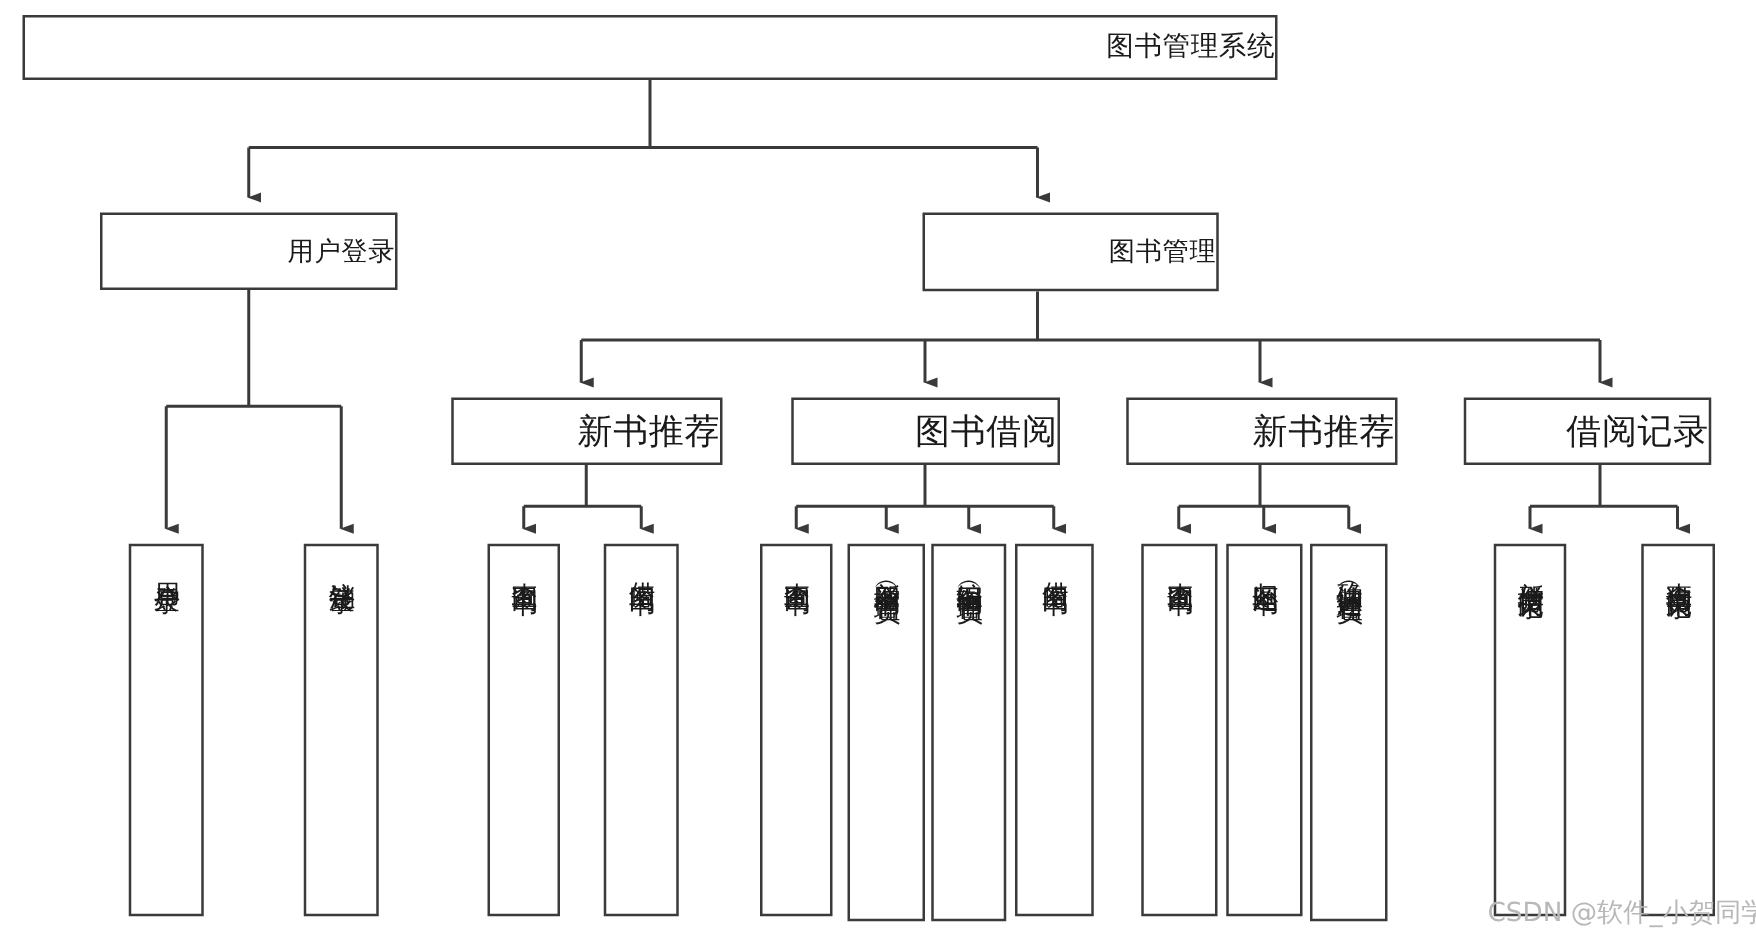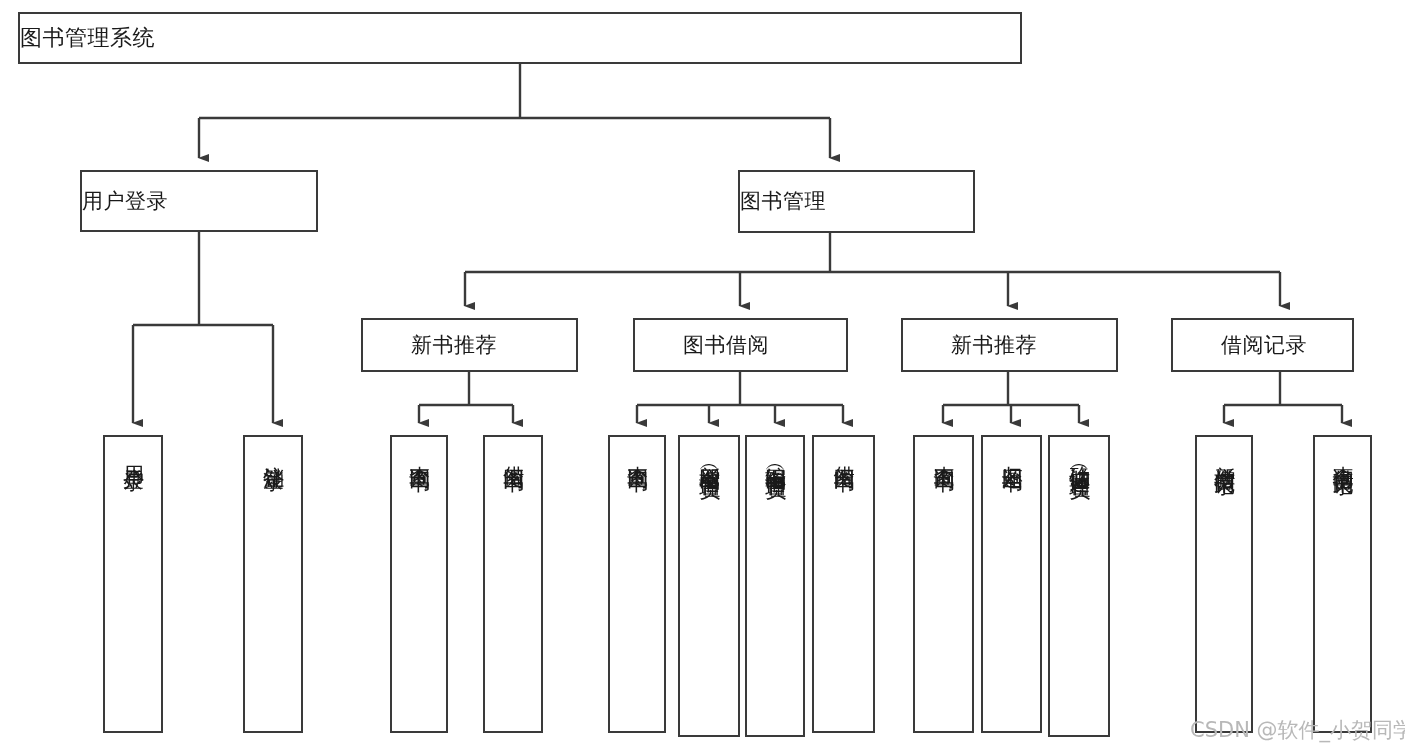--- a/index.html
+++ b/index.html
@@ -24,21 +24,21 @@
     height: 747px;
     pointer-events: none;
   }
   .node {
     position: absolute;
     box-sizing: border-box;
     background: #ffffff;
     border: 2px solid #3a3a3a;
     display: flex;
     align-items: center;
-    justify-content: flex-start;
+    justify-content: flex-end;
     color: #1a1a1a;
   }
   .node .label {
     font-size: 21px;
     line-height: 1.15;
     letter-spacing: 0.5px;
     white-space: nowrap;
   }
   
   .node.vertical {
@@ -49,21 +49,21 @@
   .node.vertical .label {
     writing-mode: vertical-rl;
     text-orientation: upright;
     font-size: 21px;
     line-height: 1.22;
     letter-spacing: 2px;
     white-space: nowrap;
   }
   .node.root .label { font-size: 22px; }
   .node.level2 .label { font-size: 21px; }
-  .node.level3 .label { font-size: 21px; margin-left: 48px; }
+  .node.level3 .label { font-size: 28px; margin-left: 48px; }
 
   .watermark {
     position: absolute;
     font-size: 21px;
     color: #b8b8b8;
     white-space: nowrap;
     font-family: "DejaVu Sans", "Liberation Sans", sans-serif;
   }
 </style>
 </head>
@@ -138,21 +138,21 @@
   </div>
 
   <div class="node level3" style="left:633px; top:318px; width:215px; height:54px;">
     <span class="label">图书借阅</span>
   </div>
 
   <div class="node level3" style="left:901px; top:318px; width:217px; height:54px;">
     <span class="label">新书推荐</span>
   </div>
 
-  <div class="node level3" style="left:1171px; top:318px; width:183px; height:54px;">
+  <div class="node level3" style="left:1171px; top:318px; width:198px; height:54px;">
     <span class="label">借阅记录</span>
   </div>
 
   <div class="node vertical" style="left:103px; top:435px; width:60px; height:298px;">
     <span class="label">用户登录</span>
   </div>
 
   <div class="node vertical" style="left:243px; top:435px; width:60px; height:298px;">
     <span class="label">注销登录</span>
   </div>

